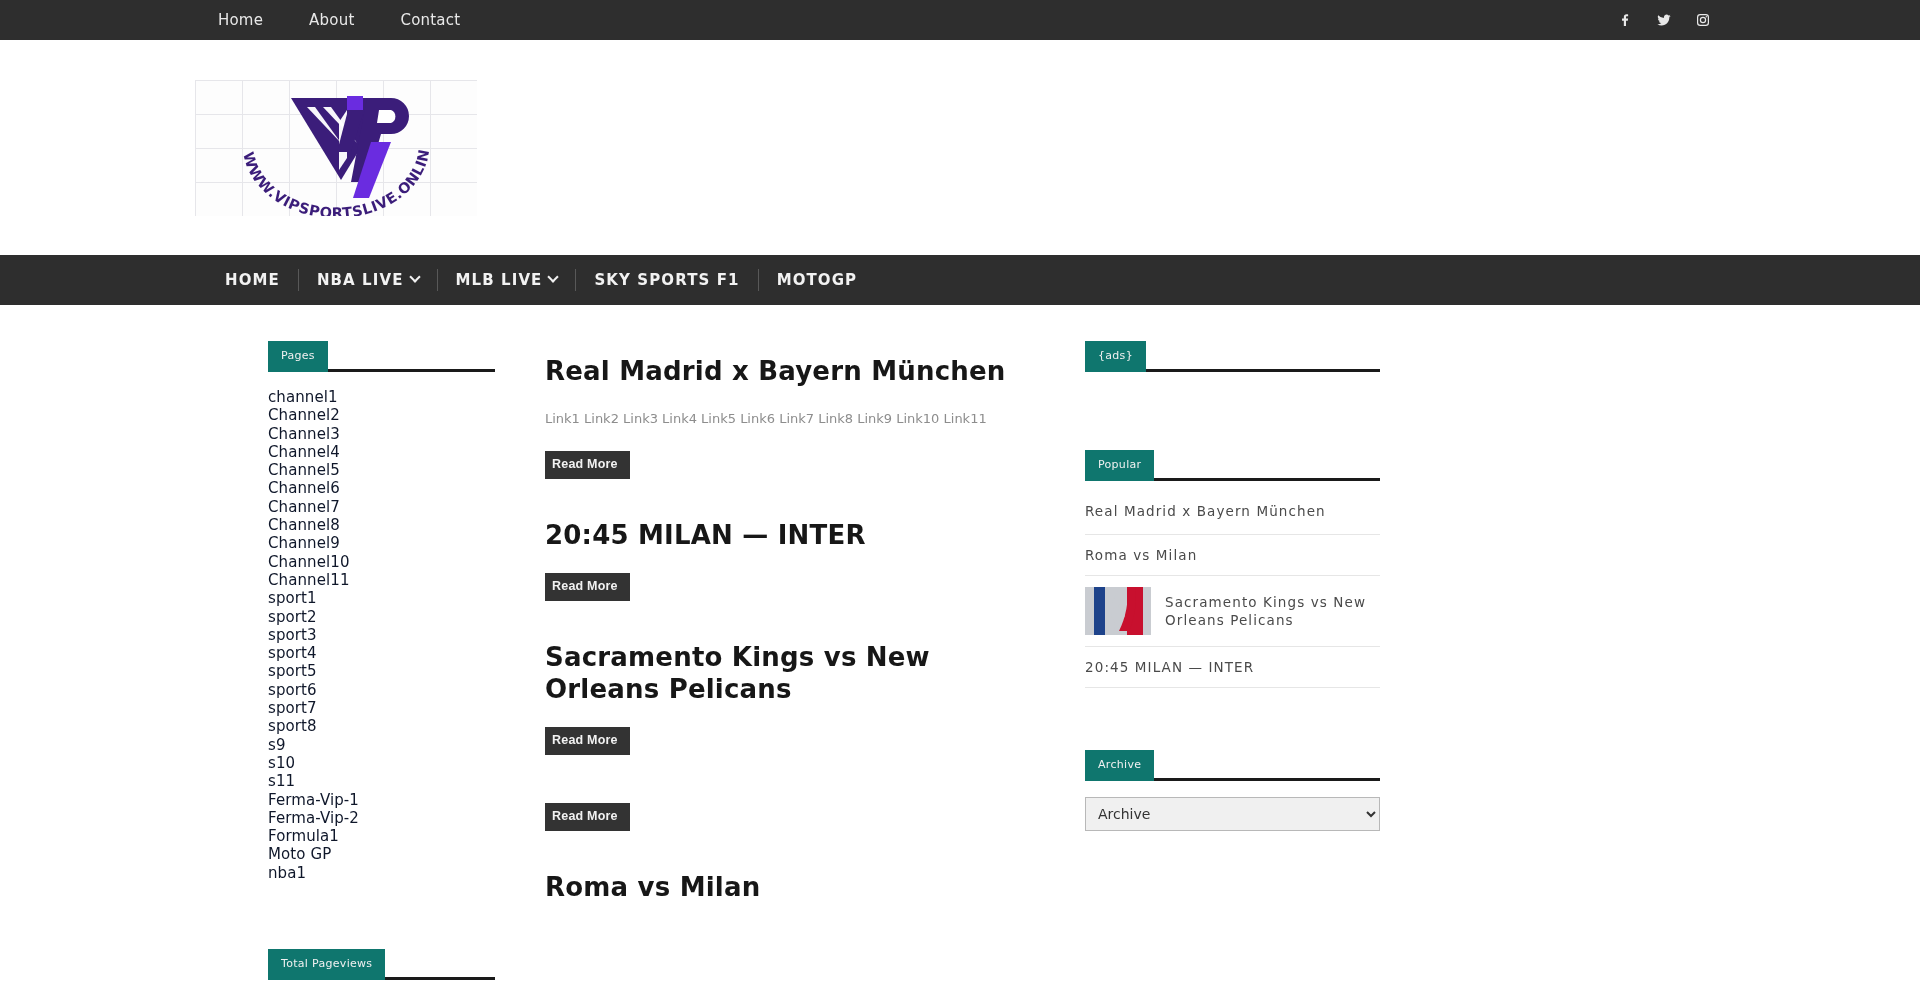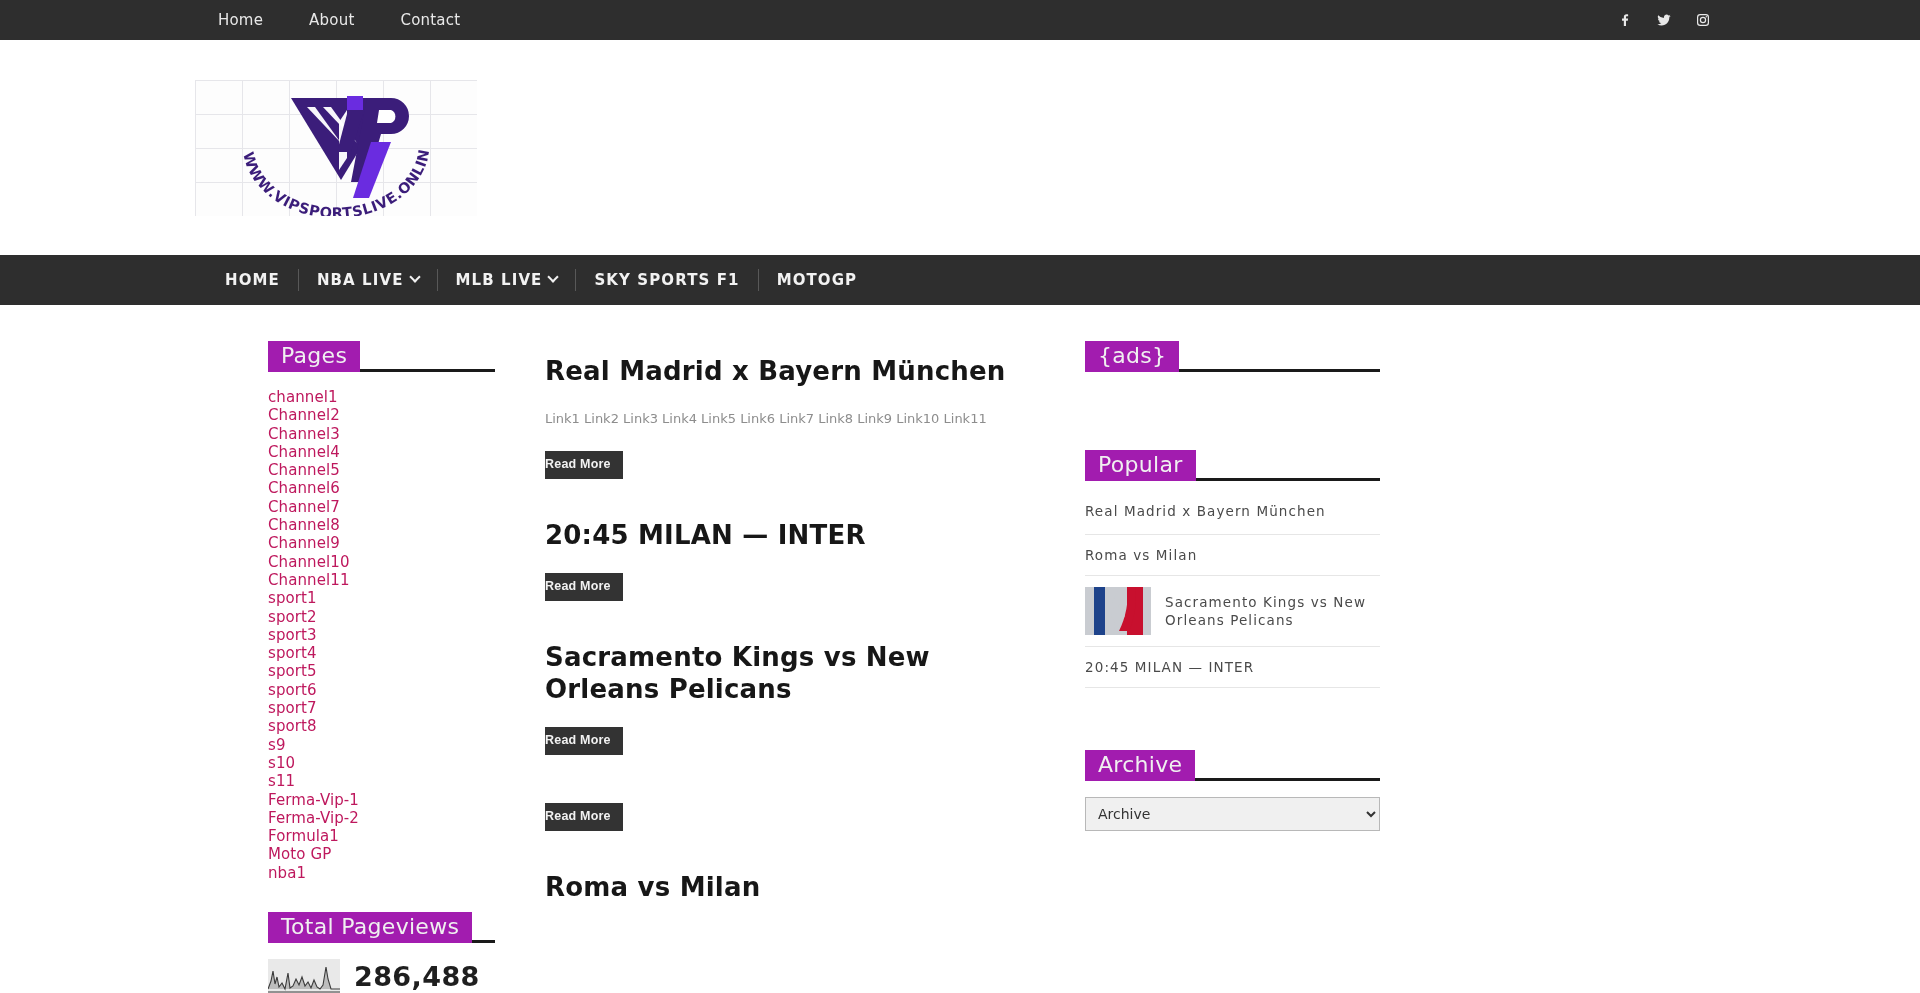--- a/index.html
+++ b/index.html
@@ -114,33 +114,33 @@
 
   
   .wtitle {
     position: relative;
     margin: 0 0 16px 0;
     border-bottom: 3px solid #1a1a1a;
     height: 31px;
   }
   .wtitle span {
     display: inline-block;
-    background: #a21caf;
+    background: #0f766e;
     color: #f0f0f0;
-    font-size: 22px;
+    font-size: 11px;
     padding: 5px 13px 6px 13px;
     line-height: 20px;
     letter-spacing: .3px;
   }
 
   
   .pagelist { list-style: none; margin: 0; padding: 0; }
   .pagelist li {
     font-size: 15px;
-    color: #be185d;
+    color: #0f172a;
     line-height: 18.3px;
     letter-spacing: .1px;
   }
 
   
   .pv-wrap { display: flex; align-items: center; gap: 14px; margin-top: 8px; }
   .pv-spark { width: 72px; height: 34px; background: #e9e9e9; display:block; }
   .pv-count { font-size: 27px; font-weight: bold; color: #1f1f1f; letter-spacing: .4px; }
 
   
@@ -158,21 +158,21 @@
     font-size: 13px;
     margin: 22px 0 0 0;
     line-height: 20px;
   }
   .readmore {
     display: inline-block;
     background: #333333;
     color: #f2f2f2;
     font-size: 12.5px;
     font-weight: bold;
-    padding: 7px 12px 8px 0;
+    padding: 7px 12px 8px 7px;
     margin-top: 22px;
     letter-spacing: .2px;
     border: none;
     cursor: pointer;
     line-height: 13px;
   }
   .post-gap { height: 26px; }
 
   
   .ads-box { height: 62px; }
@@ -198,21 +198,21 @@
   .archive-select {
     width: 100%;
     height: 34px;
     font-size: 14px;
     font-family: "DejaVu Sans", "Liberation Sans", sans-serif;
     color: #333;
     background: #f0f0f0;
     border: 1px solid #b8b8b8;
     padding: 0 8px;
   }
-  .mt40 { margin-top: 30px; }
+  .mt40 { margin-top: 67px; }
   .mt56 { margin-top: 62px; }
 </style>
 </head>
 <body>
 
 <div class="topbar">
   <div class="topbar-inner">
     <nav class="topnav">
       <a href="#">Home</a>
       <a href="#">About</a>

